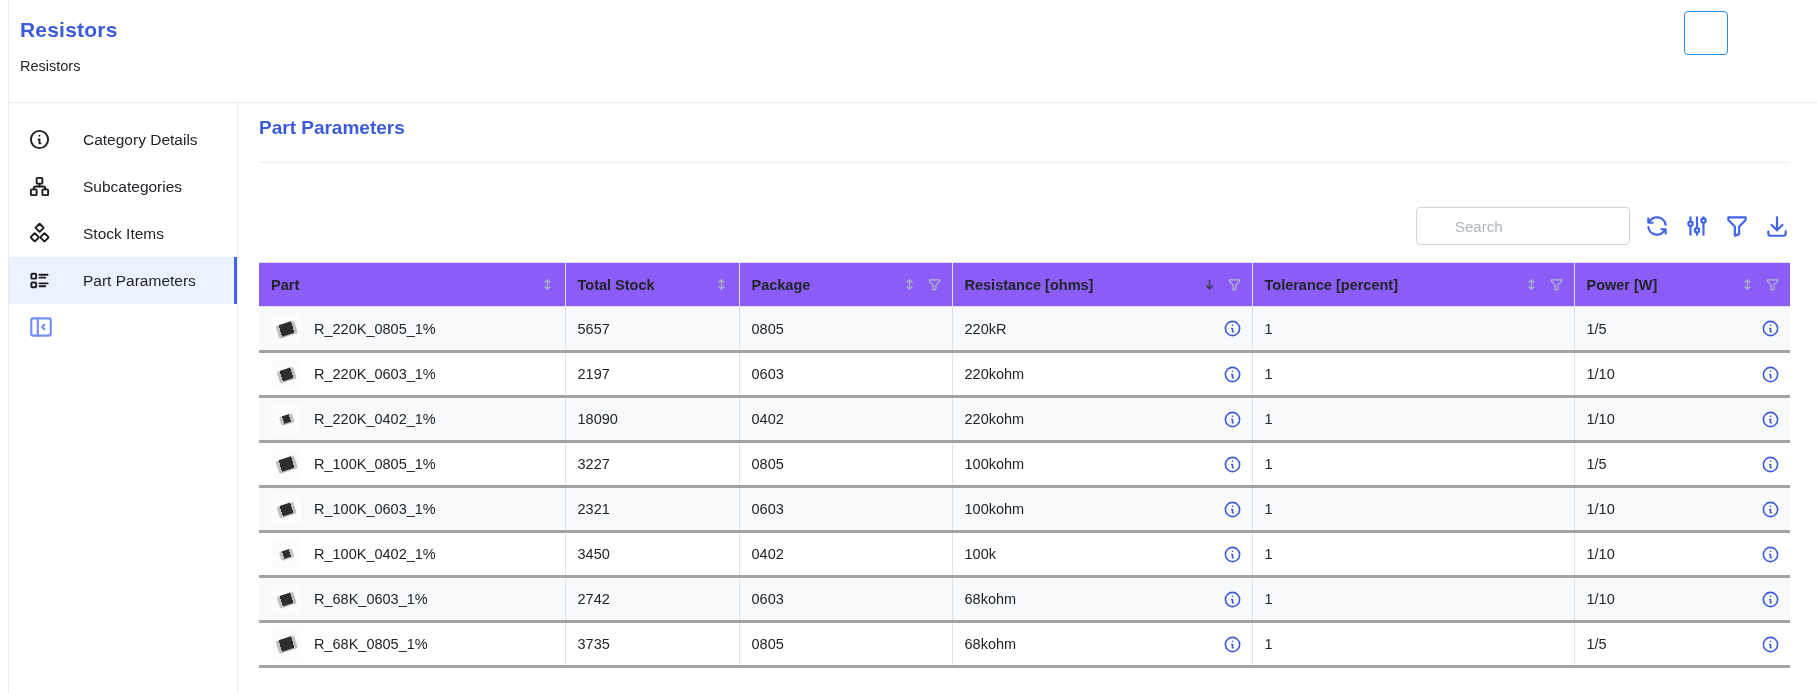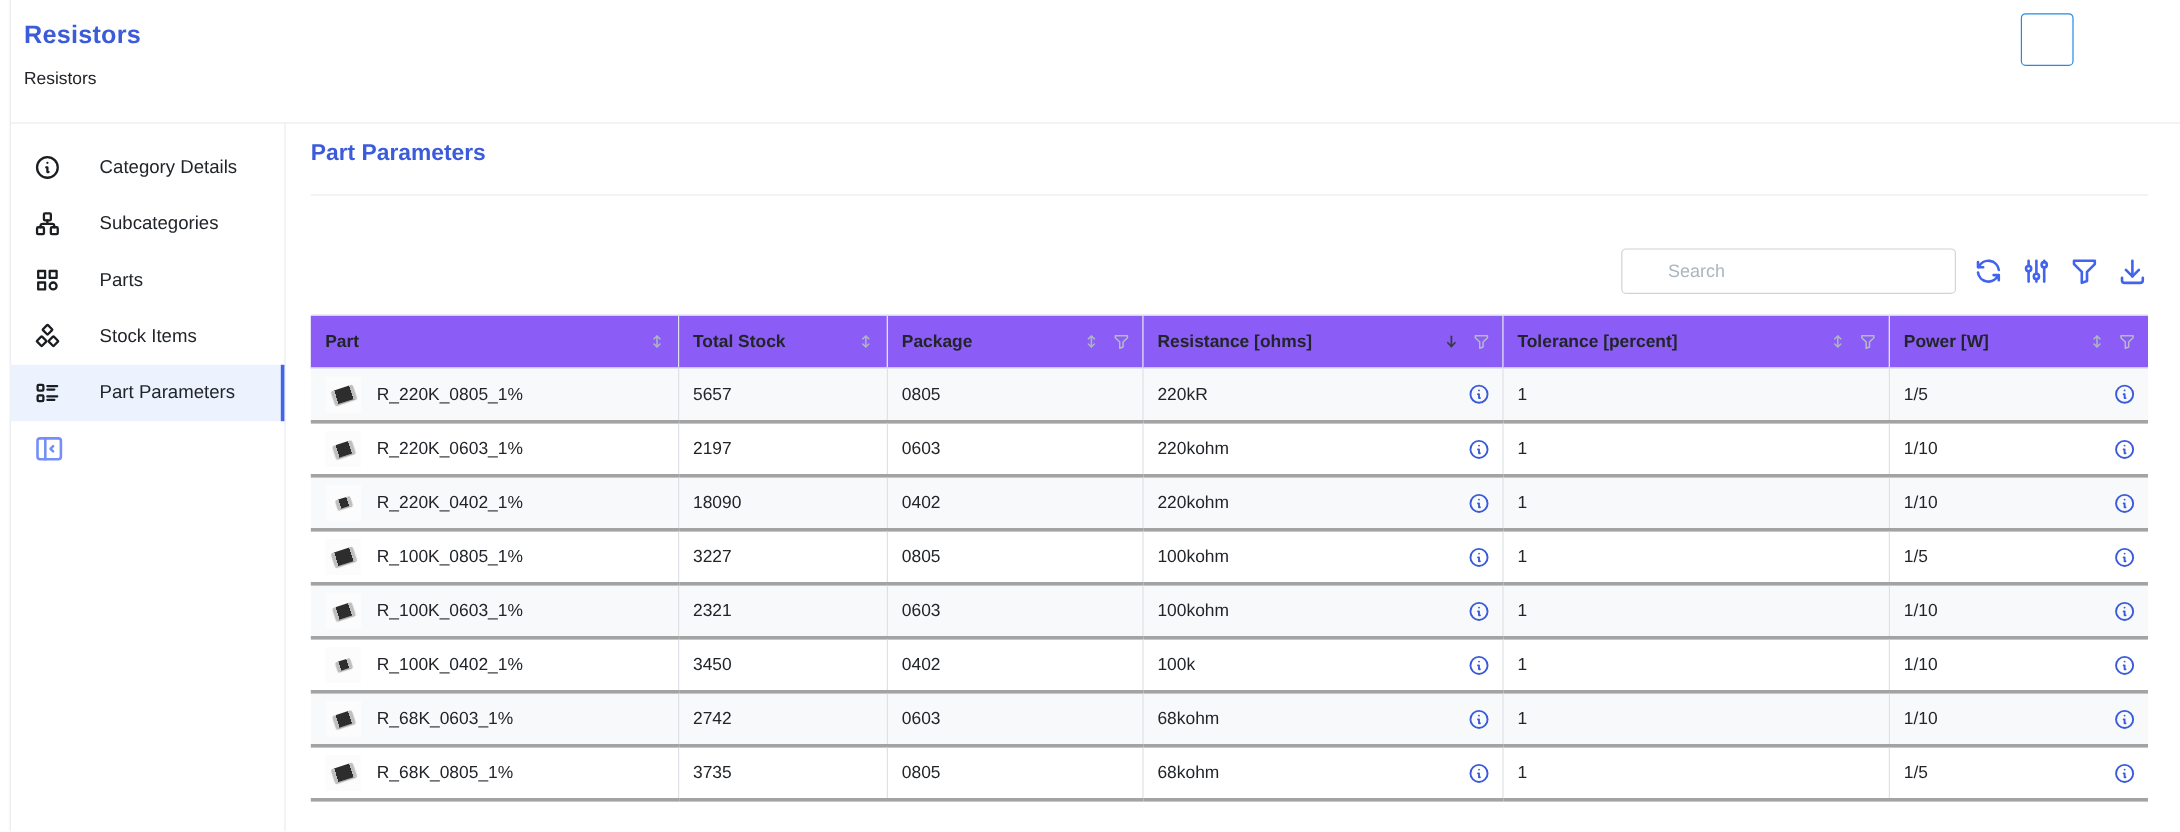--- a/index.html
+++ b/index.html
@@ -26,21 +26,21 @@
   .side-item.active { background:#edf2ff; border-right:3px solid #4263eb; }
   .collapse-btn { margin:10px 0 0 19px; width:26px; height:26px; color:#748ffc; cursor:pointer; }
   .collapse-btn .icon { width:26px; height:26px; }
 
   .main { flex:1; padding:14px 27px 0 21px; min-width:0; }
   .panel-title { font-size:19px; font-weight:700; color:#3b5bdb; }
   .panel-divider { border:none; border-top:1px solid #e9ecef; margin-top:23px; }
 
   
   .toolbar { margin-top:44px; display:flex; justify-content:flex-end; align-items:center; gap:14px; }
-  .search-box { width:279px; height:38px; border:1px solid #ced4da; border-radius:4px; display:flex; align-items:center;
+  .search-box { width:214px; height:38px; border:1px solid #ced4da; border-radius:4px; display:flex; align-items:center;
     padding:0 8px 0 10px; gap:8px; background:#fff; }
   .search-box .icon { width:20px; height:20px; color:#868e96; flex:none; }
   .search-box input { border:none; outline:none; flex:1; font-size:15px; font-family:inherit; color:#212529; min-width:0; }
   .search-box input::placeholder { color:#adb5bd; }
   .tool-btn { width:26px; height:26px; color:#4263eb; cursor:pointer; }
   .tool-btn .icon { width:26px; height:26px; }
 
   
   .table-wrap { margin-top:17px; }
   table { width:100%; border-collapse:collapse; table-layout:fixed; font-size:14.5px; }
@@ -105,31 +105,20 @@
     <span class="icon">
             <svg xmlns="http://www.w3.org/2000/svg" viewBox="0 0 24 24" fill="none" stroke="currentColor" stroke-width="2" stroke-linecap="round" stroke-linejoin="round">
               <rect x="3" y="15" width="6" height="6" rx="1"></rect>
               <rect x="15" y="15" width="6" height="6" rx="1"></rect>
               <rect x="9" y="3" width="6" height="6" rx="1"></rect>
               <path d="M6 15v-1a2 2 0 0 1 2 -2h8a2 2 0 0 1 2 2v1"></path>
               <line x1="12" y1="9" x2="12" y2="12"></line>
             </svg>
           </span>
     <span>Subcategories</span>
-  </div>
-        <div class="side-item">
-    <span class="icon">
-            <svg xmlns="http://www.w3.org/2000/svg" viewBox="0 0 24 24" fill="none" stroke="currentColor" stroke-width="2" stroke-linecap="round" stroke-linejoin="round">
-              <path d="M4 4h6v6h-6z"></path>
-              <path d="M14 4h6v6h-6z"></path>
-              <path d="M4 14h6v6h-6z"></path>
-              <circle cx="17" cy="17" r="3"></circle>
-            </svg>
-          </span>
-    <span>Parts</span>
   </div>
         <div class="side-item">
     <span class="icon">
             <svg xmlns="http://www.w3.org/2000/svg" viewBox="0 0 24 24" fill="none" stroke="currentColor" stroke-width="2" stroke-linecap="round" stroke-linejoin="round">
               <rect x="9" y="2.9" width="6.2" height="6.2" rx="0.6" transform="rotate(45 12.1 6)"></rect>
               <rect x="3.9" y="12.9" width="6.2" height="6.2" rx="0.6" transform="rotate(45 7 16)"></rect>
               <rect x="14.1" y="12.9" width="6.2" height="6.2" rx="0.6" transform="rotate(45 17.2 16)"></rect>
             </svg>
           </span>
     <span>Stock Items</span>

